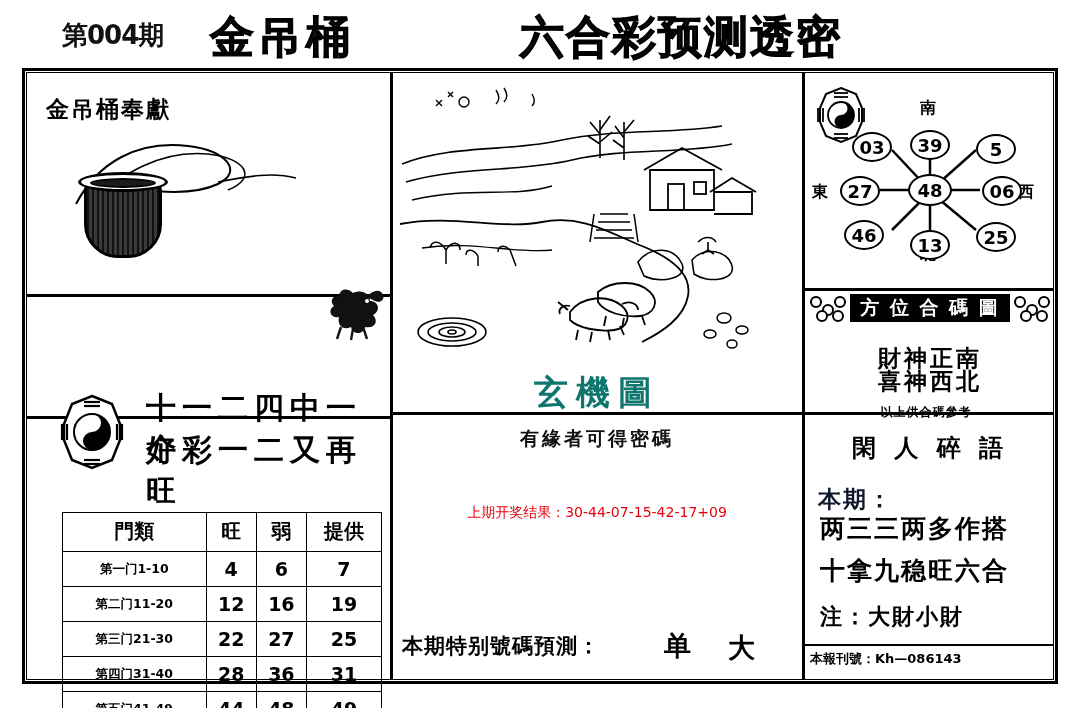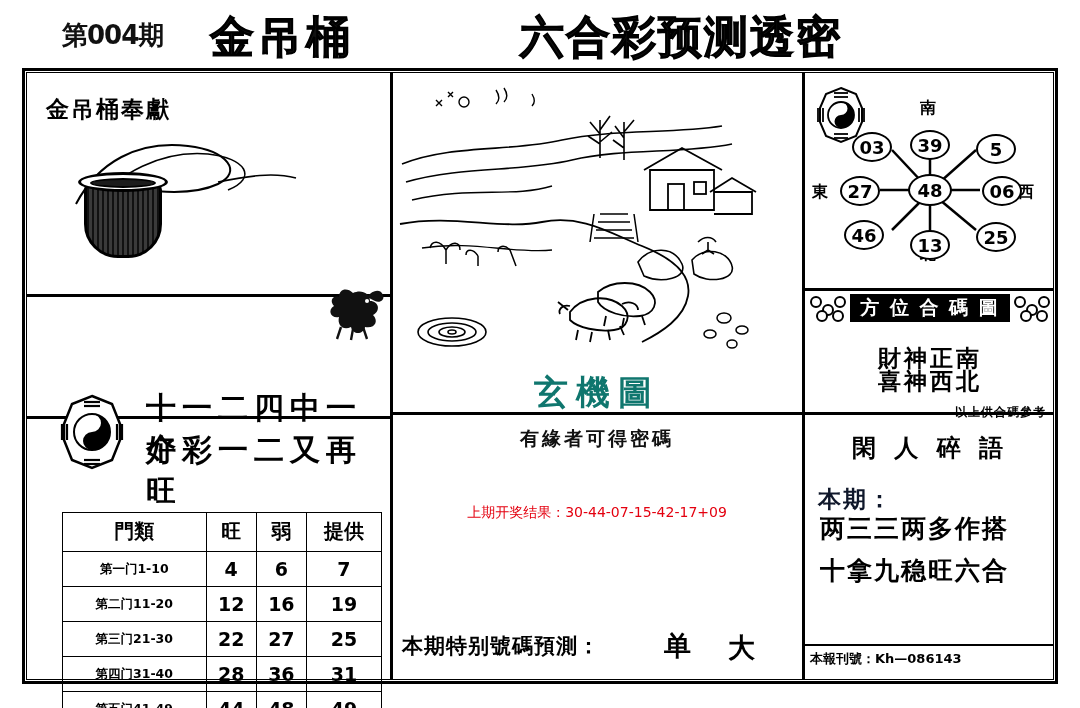--- a/index.html
+++ b/index.html
@@ -184,21 +184,21 @@
   }
   .fs-line1{
     position:absolute;left:0;top:256px;width:248px;text-align:center;
     font-size:23px;font-weight:bold;letter-spacing:3px;color:#000;margin-top:13px;
   }
   .fs-line2{
     position:absolute;left:0;top:292px;width:248px;text-align:center;
     font-size:23px;font-weight:bold;letter-spacing:3px;color:#000;
   }
   .ref-note{
-    position:absolute;left:0;top:330px;width:240px;text-align:right;
+    position:absolute;left:0;top:330px;width:240px;text-align:center;
     font-size:12px;font-weight:bold;color:#000;letter-spacing:1px;
   }
   .xianren{
     position:absolute;left:0;top:358px;width:248px;text-align:center;
     font-size:24px;font-weight:bold;letter-spacing:5px;color:#000;
     font-family:"DejaVu Serif", serif;
   }
   .benqi{
     position:absolute;left:12px;top:410px;
     font-size:23px;font-weight:bold;letter-spacing:2px;color:#0f172a;
@@ -489,16 +489,17 @@
     </div>
 
     <div class="fs-line1">財神正南</div>
     <div class="fs-line2">喜神西北</div>
     <div class="ref-note">以上供合碼參考</div>
 
     <div class="xianren">閑 人 碎 語</div>
     <div class="benqi">本期：</div>
     <div class="poem1">两三三两多作搭</div>
     <div class="poem2">十拿九稳旺六合</div>
+    <div class="note-line">注：大財小財</div>
     <div class="serial">本報刊號：Kh—086143</div>
   </div>
 
 </div>
 
 </body></html>

